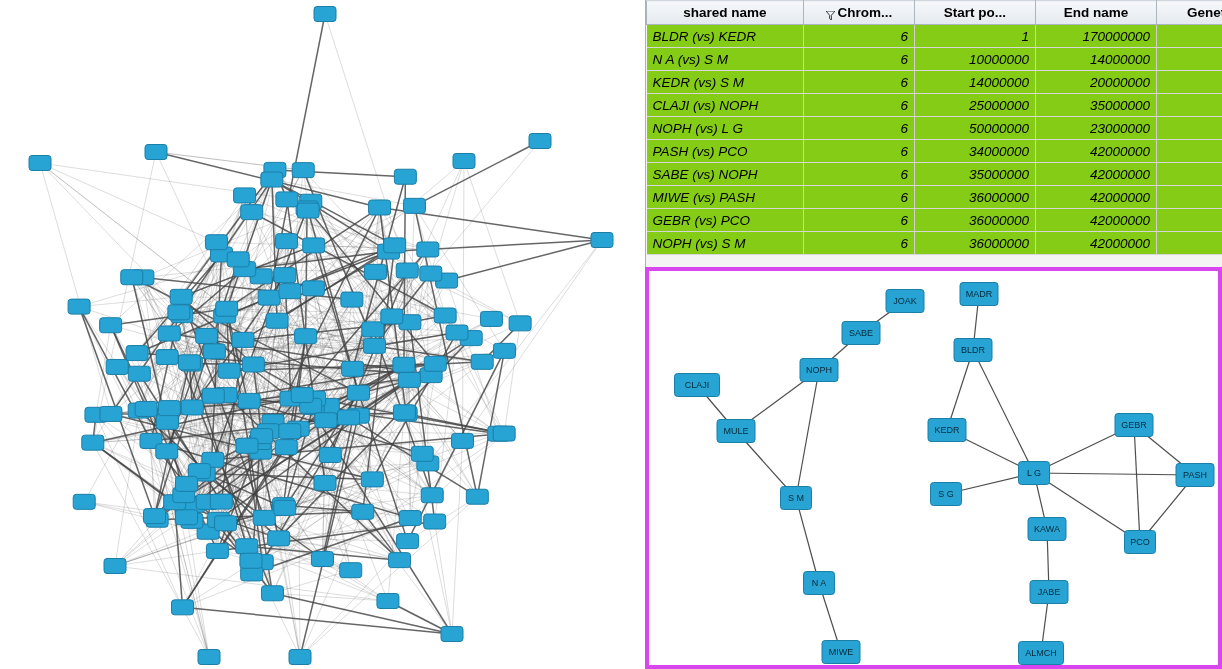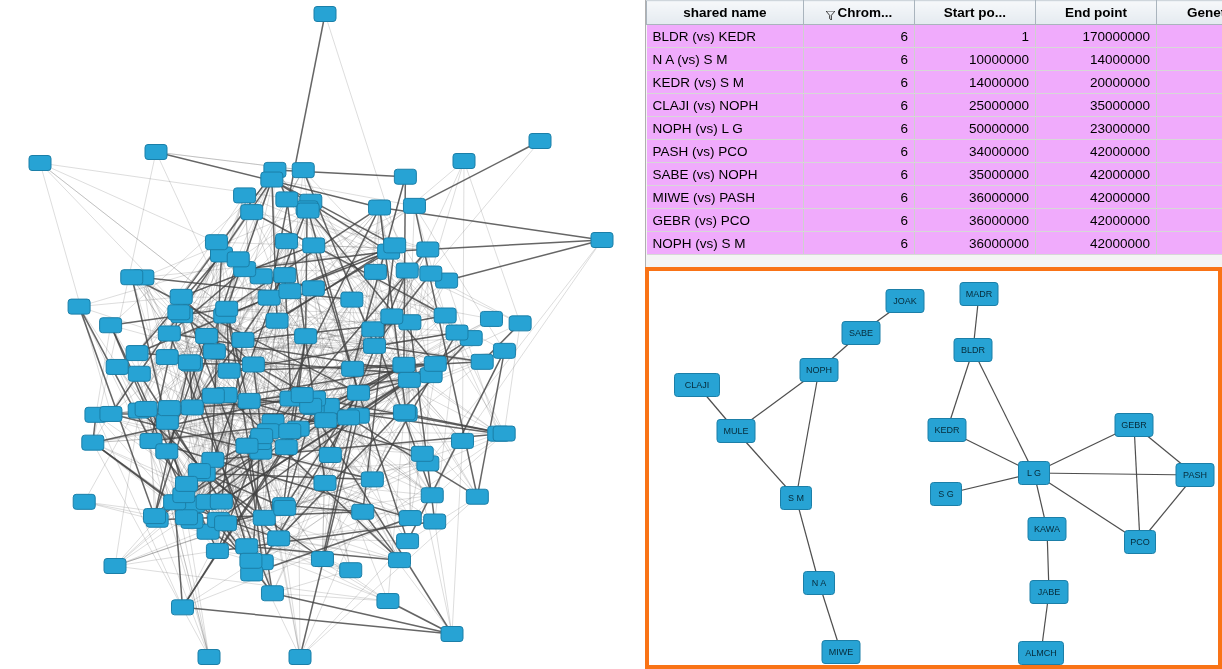--- a/index.html
+++ b/index.html
@@ -71,23 +71,24 @@
     display: flex;
     align-items: center;
     justify-content: center;
     gap: 3px;
   }
   table.data-table td {
     border-right: 1px solid #cfcfcf;
     border-bottom: 1px solid #d7d7d7;
     height: 22px;
     padding: 0 6px;
-    background: #f0abfc;
+    background: #84cc16;
     white-space: nowrap;
     overflow: hidden;
+    font-style: italic;
   }
   table.data-table td.c-name { text-align: left; }
   table.data-table td.c-num { text-align: right; }
   .filter-icon {
     display: inline-block;
     width: 9px;
     height: 9px;
   }
   .col-0 { width: 146px; }
   .col-1 { width: 100px; }
@@ -96,21 +97,21 @@
   .col-4 { width: 111px; }
 
   
   #subnetwork-panel {
     position: absolute;
     left: 0;
     top: 267px;
     width: 577px;
     height: 402px;
     background: #ffffff;
-    border: 4px solid #f97316;
+    border: 4px solid #d946ef;
     box-sizing: border-box;
     overflow: hidden;
   }
   #subnetwork-svg { display: block; }
 
   .node-rect {
     fill: #27a3d4;
     stroke: #1b7fa8;
     stroke-width: 1;
   }
@@ -1424,21 +1425,21 @@
                 <span>Chrom...</span>
               </span>
             </th>
             <th class="col-2">
               <span class="th-inner">
                 <span>Start po...</span>
               </span>
             </th>
             <th class="col-3">
               <span class="th-inner">
-                <span>End point</span>
+                <span>End name</span>
               </span>
             </th>
             <th class="col-4">
               <span class="th-inner">
                 <span>Genetic...</span>
               </span>
             </th>
           </tr>
         </thead>
         <tbody id="table-body">

